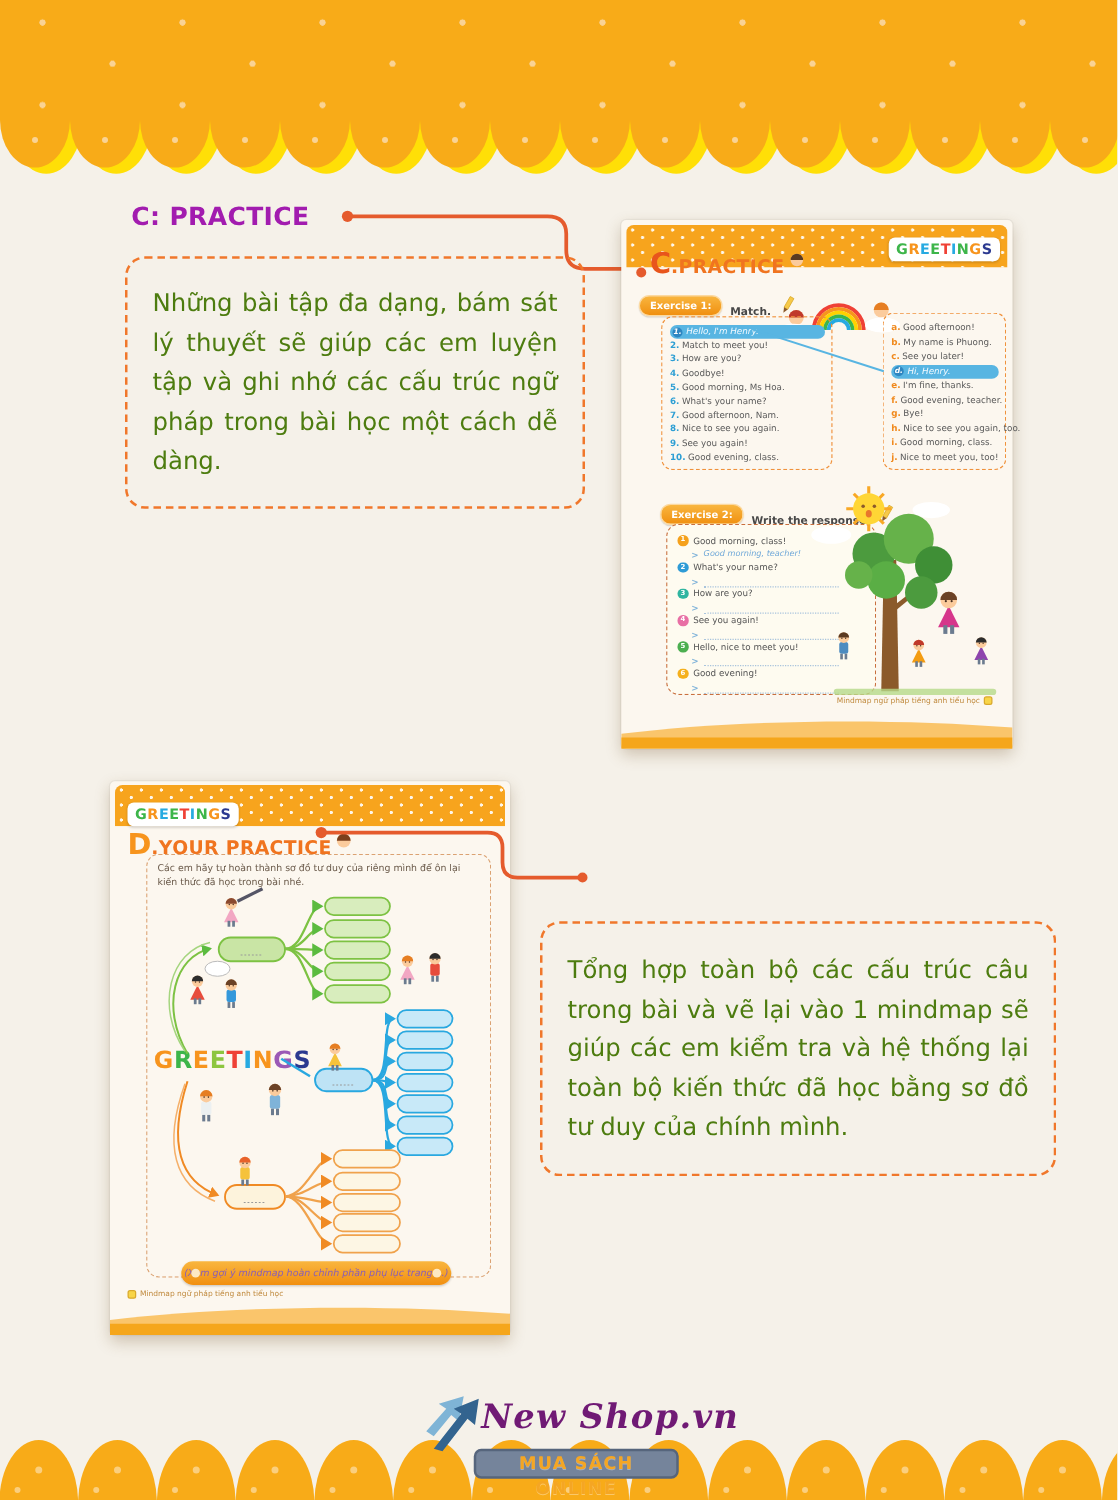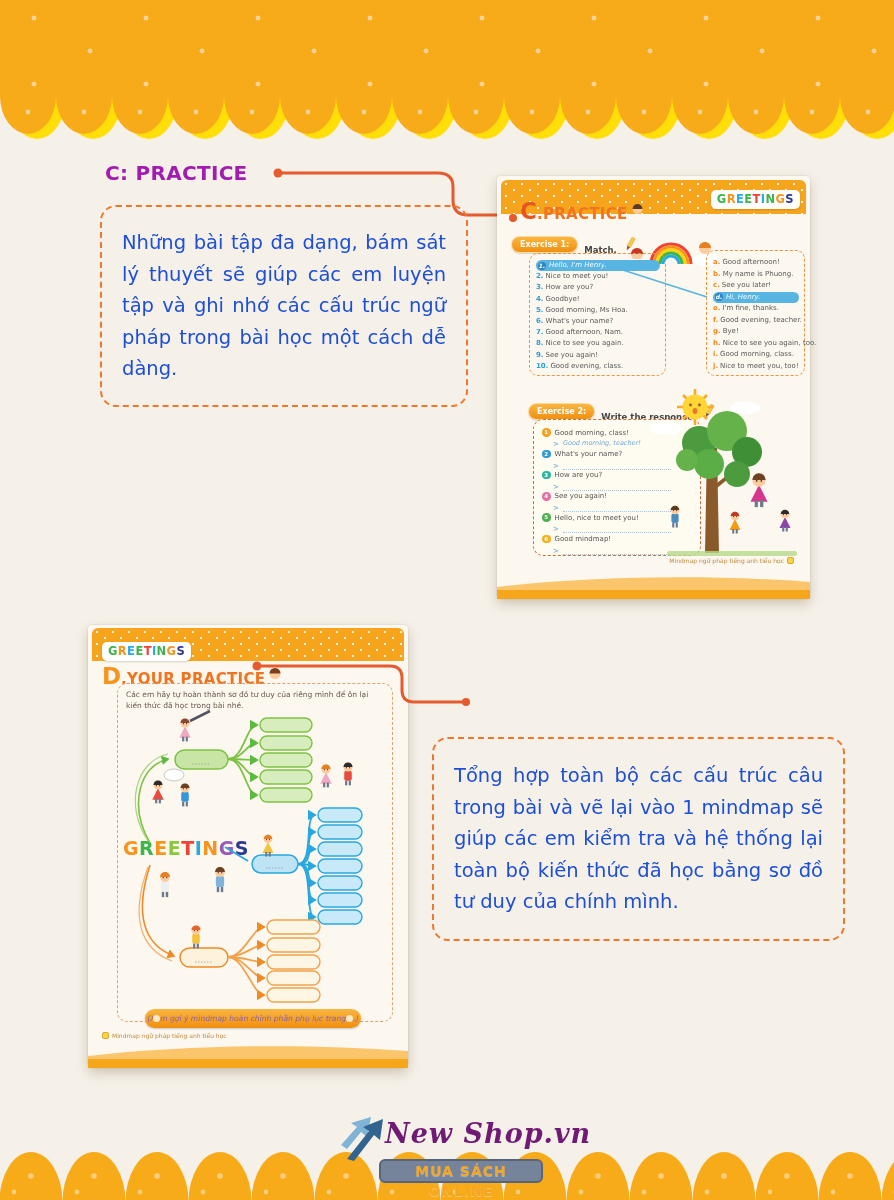--- a/index.html
+++ b/index.html
@@ -14,21 +14,21 @@
       radial-gradient(2.4px circle at 90px 51px,#FAD395 2.3px,transparent 2.7px);
     background-size:112px 66px,112px 66px;}
   .tb-scallops{position:absolute;left:0;top:96px;}
   .bottom-border{position:absolute;left:0;bottom:0;width:894px;height:58px;}
   
   .sec-heading{position:absolute;font-weight:bold;color:#a21caf;letter-spacing:.3px;
     font-family:"DejaVu Sans","Liberation Sans",sans-serif;}
   .heading-c{left:105px;top:161px;font-size:20px;}
   .heading-d{left:478px;top:689px;font-size:21px;}
   .desc-box{position:absolute;border:2px dashed #F0772B;border-radius:16px;
-    color:#1d4ed8;text-align:justify;background:transparent;}
+    color:#4d7c0f;text-align:justify;background:transparent;}
   .box-c{left:100px;top:205px;width:368px;padding:20px 20px;font-size:19.5px;line-height:31.5px;}
   .box-d{left:432px;top:737px;width:413px;padding:21px 20px;font-size:19.5px;line-height:31.5px;}
   .connector{position:absolute;pointer-events:none;}
   
   .book-page{position:absolute;background:#FCF7EF;border-radius:4px;
     box-shadow:0 5px 12px rgba(110,80,35,.28),0 0 0 1px rgba(0,0,0,.04);}
   .page1{left:497px;top:176px;width:313px;height:423px;}
   .page2{left:88px;top:625px;width:320px;height:443px;}
   .pg-header{position:absolute;background-color:#F7A41D;border-radius:6px 6px 0 0;
     background-image:
@@ -208,21 +208,21 @@
         <ellipse cx="91" cy="28" rx="14" ry="6" fill="#fff"></ellipse>
     </svg>
 
     <div class="list-box lb-left" id="ex1-left">
         <div class="l-row hl">
           <span class="l-num">1.</span>
           <span>Hello, I'm Henry.</span>
         </div>
         <div class="l-row">
           <span class="l-num">2.</span>
-          <span>Nice to meet you!</span>
+          <span>Match to meet you!</span>
         </div>
         <div class="l-row">
           <span class="l-num">3.</span>
           <span>How are you?</span>
         </div>
         <div class="l-row">
           <span class="l-num">4.</span>
           <span>Goodbye!</span>
         </div>
         <div class="l-row">
@@ -342,21 +342,21 @@
         <div class="q-row">
           <span class="q-dot" style="background: rgb(76, 175, 80);">5</span>
           <span class="q-txt">Hello, nice to meet you!</span>
         </div>
         <div class="a-row">
           <span class="a-arr">&gt;</span>
           <span class="a-line"></span>
         </div>
         <div class="q-row">
           <span class="q-dot" style="background: rgb(245, 176, 28);">6</span>
-          <span class="q-txt">Good mindmap!</span>
+          <span class="q-txt">Good evening!</span>
         </div>
         <div class="a-row">
           <span class="a-arr">&gt;</span>
           <span class="a-line"></span>
         </div>
       </div>
 
     <svg style="position:absolute;left:150px;top:212px" width="160" height="170" id="p1-illu">
       <g>
         <g stroke="#F9A825" stroke-width="2.5">

